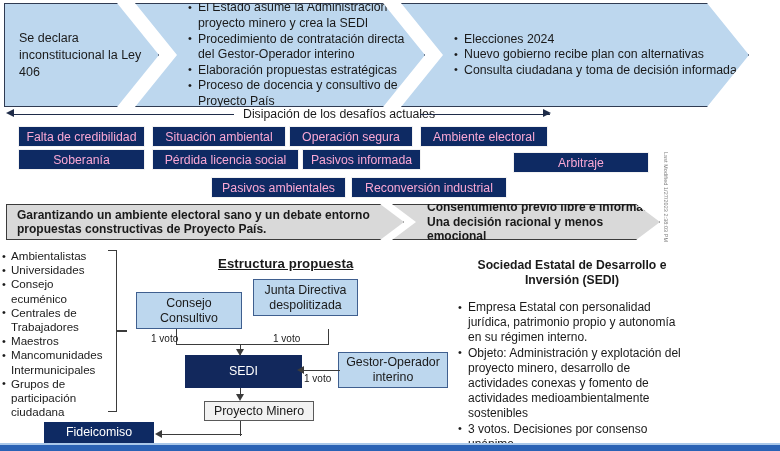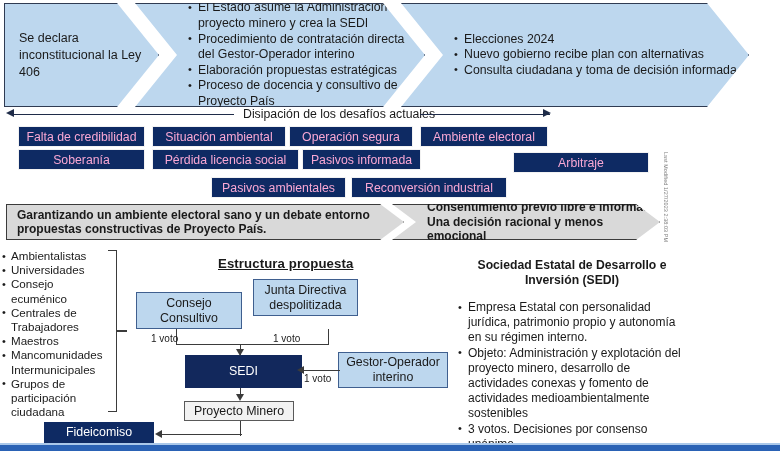--- a/index.html
+++ b/index.html
@@ -112,21 +112,21 @@
   }
   .node.lightblue { background: #bdd7ee; border: 1px solid #3f5f8f; }
   .node.darkblue  { background: #12285c; border: 1px solid #12285c; color: #ffffff; }
   .node.grayish   { background: #f2f2f2; border: 1px solid #595959; }
   .node.navybar   { background: #0e2a63; border: 1px solid #0e2a63; color: #ffffff; }
 
   .n-consejo   { left: 136px; top: 292px; width: 106px; height: 37px; }
   .n-junta     { left: 253px; top: 279px; width: 105px; height: 37px; }
   .n-sedi      { left: 185px; top: 355px; width: 117px; height: 33px; }
   .n-gestor    { left: 338px; top: 352px; width: 110px; height: 36px; }
-  .n-proyecto  { left: 184px; top: 401px; width: 110px; height: 20px; }
+  .n-proyecto  { left: 204px; top: 401px; width: 110px; height: 20px; }
   .n-fideicom  { left: 44px;  top: 422px; width: 110px; height: 21px; }
 
   .vlabel {
     position: absolute; font-size: 10px; color: #1a1a1a; white-space: nowrap;
   }
   .lbl-v1 { left: 151px; top: 333px; }
   .lbl-v2 { left: 273px; top: 333px; }
   .lbl-v3 { left: 304px; top: 373px; }
 
   .conn { position: absolute; background: #3b3b3b; }

